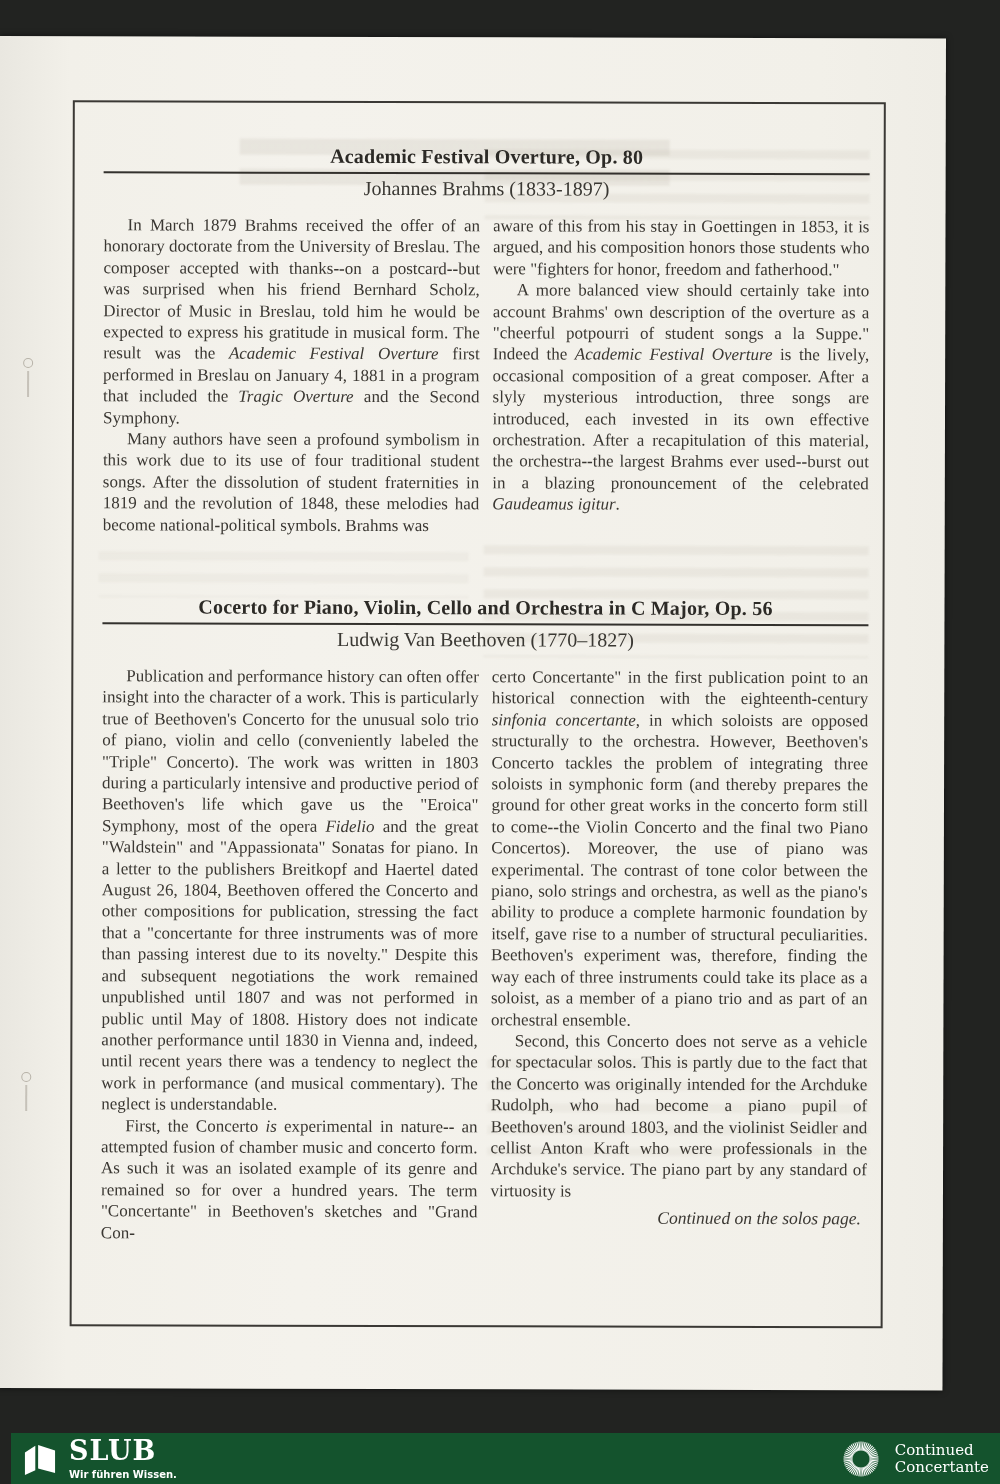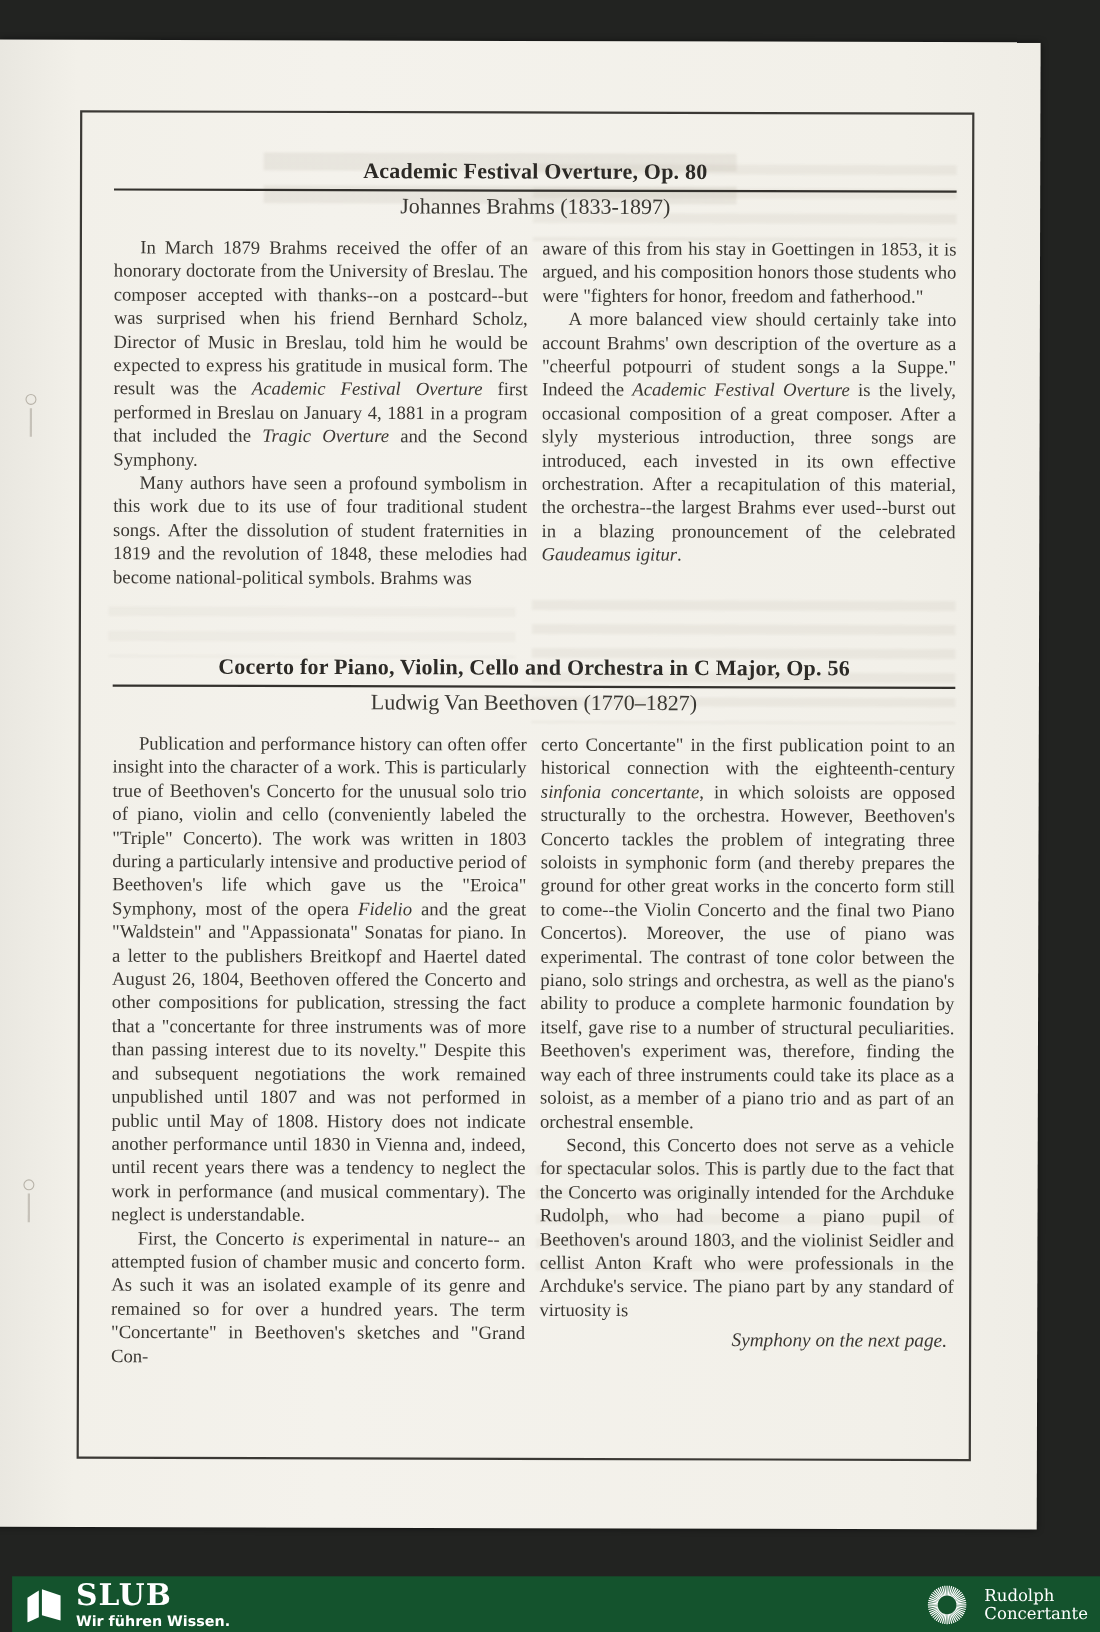--- a/index.html
+++ b/index.html
@@ -62,21 +62,21 @@
     position:absolute;left:0;top:1433px;width:1000px;height:51px;
     display:flex;align-items:center;justify-content:space-between;
   }
   .slub-block{display:flex;align-items:flex-start;padding-left:12px;}
   .slub-icon{margin-top:7px;}
   .slub-text{margin-left:12px;color:#fff;}
   .slub-name{
     font-family:"DejaVu Serif",serif;font-weight:bold;font-size:27px;line-height:30px;letter-spacing:1px;
   }
   .slub-tagline{
-    font-family:"DejaVu Sans",sans-serif;font-weight:bold;font-size:13px;line-height:15px;margin-top:1px;
+    font-family:"DejaVu Sans",sans-serif;font-weight:bold;font-size:10px;line-height:15px;margin-top:1px;
   }
   .partner-block{display:flex;align-items:center;padding-right:22px;}
   .partner-text{
     margin-left:14px;color:#fff;font-family:"DejaVu Serif",serif;font-size:15px;line-height:17px;
   }
 </style>
 </head>
 <body>
 
 <div class="page">
@@ -111,21 +111,21 @@
       <div class="rule"></div>
       <h2>Ludwig Van Beethoven (1770–1827)</h2>
       <div class="cols">
         <div class="col">
             <p class="para ind">Publication and performance history can often offer insight into the character of a work. This is particularly true of Beethoven's Concerto for the unusual solo trio of piano, violin and cello (conveniently labeled the "Triple" Concerto). The work was written in 1803 during a particularly intensive and productive period of Beethoven's life which gave us the "Eroica" Symphony, most of the opera <i>Fidelio</i> and the great "Waldstein" and "Appassionata" Sonatas for piano.  In a letter to the publishers Breitkopf and Haertel dated August 26, 1804, Beethoven offered the Concerto and other compositions for publication, stressing the fact that a "concertante for three instruments was of more than passing interest due to its novelty." Despite this and subsequent negotiations the work remained unpublished until 1807 and was not performed in public until May of 1808. History does not indicate another performance until 1830 in Vienna and, indeed, until recent years there was a tendency to neglect the work in performance (and musical commentary). The neglect is understandable.</p>
             <p class="para ind">First, the Concerto <i>is</i> experimental in nature-- an attempted fusion of chamber music and concerto form.  As such it was an isolated example of its genre and remained so for over a hundred years. The term "Concertante" in Beethoven's sketches and "Grand Con-</p>
           </div>
         <div class="col">
             <p class="para">certo Concertante" in the first publication point to an historical connection with the eighteenth-century <i>sinfonia concertante</i>, in which soloists are opposed structurally to the orchestra.  However, Beethoven's Concerto tackles the problem of integrating three soloists in symphonic form (and thereby prepares the ground for other great works in the concerto form still to come--the Violin Concerto and the final two Piano Concertos). Moreover, the use of piano was experimental. The contrast of tone color between the piano, solo strings and orchestra, as well as the piano's ability to produce a complete harmonic foundation by itself, gave rise to a number of structural peculiarities. Beethoven's experiment was, therefore, finding the way each of three instruments could take its place as a soloist, as a member of a piano trio and as part of an orchestral ensemble.</p>
             <p class="para ind">Second, this Concerto does not serve as a vehicle for spectacular solos.  This is partly due to the fact that the Concerto was originally intended for the Archduke Rudolph, who had become a piano pupil of Beethoven's around 1803, and the violinist Seidler and cellist Anton Kraft who were professionals in the Archduke's service. The piano part by any standard of virtuosity is</p>
-            <p class="continued"><i>Symphony on the next page.</i></p>
+            <p class="continued"><i>Continued on the solos page.</i></p>
           </div>
       </div>
     </section>
 
   </div>
 </div>
 
 <div class="footer" id="footer-bar" style="background: #14532d; margin-left: 11px;">
   <div class="slub-block">
     <svg class="slub-icon" width="34" height="32" viewBox="0 0 36 34">
@@ -186,17 +186,17 @@
         <line x1="4.83" y1="-7.00" x2="9.94" y2="-14.40" stroke="#ffffff" stroke-width="1.1"></line>
         <line x1="5.64" y1="-6.36" x2="11.60" y2="-13.10" stroke="#ffffff" stroke-width="1.1"></line>
         <line x1="6.36" y1="-5.64" x2="13.10" y2="-11.60" stroke="#ffffff" stroke-width="1.1"></line>
         <line x1="7.00" y1="-4.83" x2="14.40" y2="-9.94" stroke="#ffffff" stroke-width="1.1"></line>
         <line x1="7.53" y1="-3.95" x2="15.50" y2="-8.13" stroke="#ffffff" stroke-width="1.1"></line>
         <line x1="7.95" y1="-3.01" x2="16.36" y2="-6.21" stroke="#ffffff" stroke-width="1.1"></line>
         <line x1="8.25" y1="-2.03" x2="16.99" y2="-4.19" stroke="#ffffff" stroke-width="1.1"></line>
         <line x1="8.44" y1="-1.02" x2="17.37" y2="-2.11" stroke="#ffffff" stroke-width="1.1"></line>
       </svg>
     <div class="partner-text">
-      <div>Rudolph</div>
+      <div>Continued</div>
       <div>Concertante</div>
     </div>
   </div>
 </div>
 
 </body></html>

